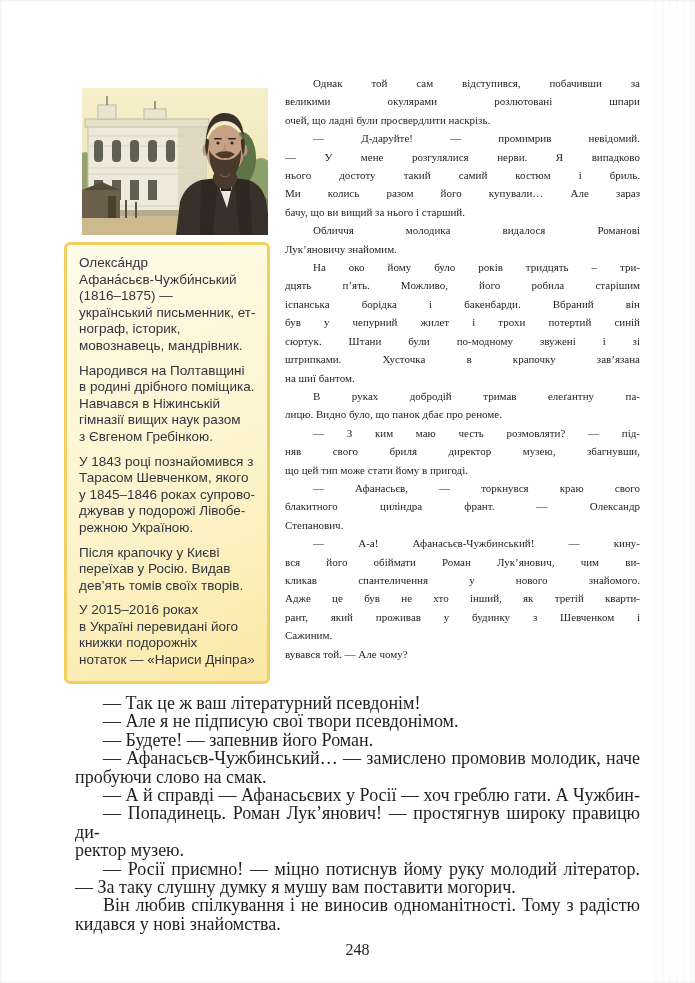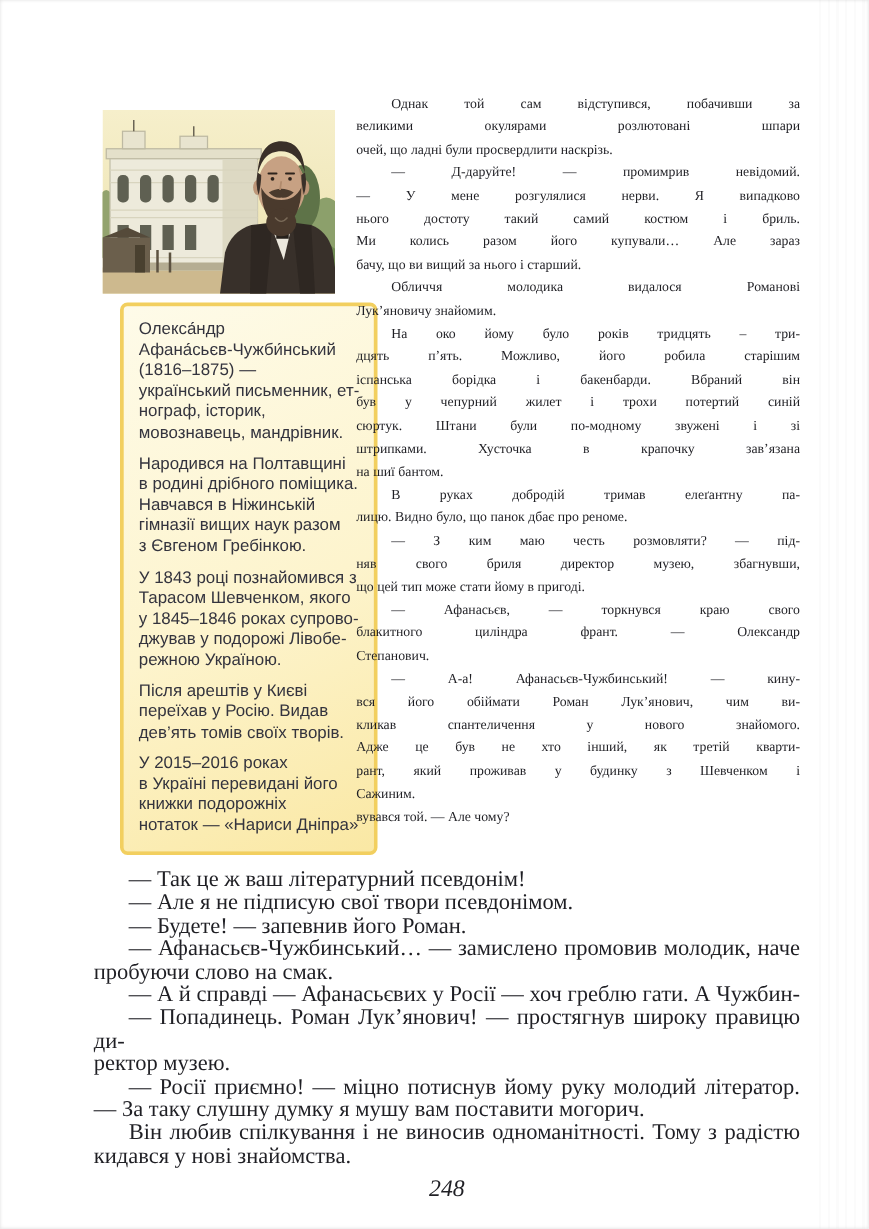--- a/index.html
+++ b/index.html
@@ -38,21 +38,20 @@
     position:absolute;left:64px;top:242px;width:206px;height:442px;
     box-sizing:border-box;
     border:3px solid var(--box-border);
     border-radius:6px;
     background:linear-gradient(155deg, var(--box-bg-top) 0%, var(--box-bg-mid) 55%, var(--box-bg-bottom) 100%);
     padding:10px 8px 0 12px;
     overflow:hidden;
     font-family:"Liberation Sans", sans-serif;
     font-size:13.5px;line-height:16.6px;
     color:var(--box-text);
-    margin-left:32px;
   }
   .ib-para{margin:0 0 8px 0;}
   .ib-para:last-child{margin-bottom:0;}
   .ib-line{display:block;white-space:nowrap;}
   
   .maincol{
     position:absolute;left:285px;top:74px;width:355px;
     font-size:11px;line-height:18.4px;
   }
   .bottomcol{
@@ -62,21 +61,21 @@
   .tl{
     text-align:justify;
     text-align-last:justify;
     white-space:normal;
   }
   .tl.fin{text-align-last:left;}
   .tl.ind{text-indent:28px;}
   
   .pagenum{
     position:absolute;left:75px;top:941px;width:565px;
-    text-align:center;font-style:italic;font-size:19px;
+    text-align:center;font-size:16px;
     color:var(--body-text);
   }
 </style>
 </head>
 <body>
 
 <div id="page">
 
   <div class="scan-edge"></div>
 
@@ -180,21 +179,21 @@
         <span class="ib-line">з Євгеном Гребінкою.</span>
       </p>
       <p class="ib-para">
         <span class="ib-line">У 1843 році познайомився з</span>
         <span class="ib-line">Тарасом Шевченком, якого</span>
         <span class="ib-line">у 1845–1846 роках супрово-</span>
         <span class="ib-line">джував у подорожі Лівобе-</span>
         <span class="ib-line">режною Україною.</span>
       </p>
       <p class="ib-para">
-        <span class="ib-line">Після арештів у Києві</span>
+        <span class="ib-line">Після крапочку у Києві</span>
         <span class="ib-line">переїхав у Росію. Видав</span>
         <span class="ib-line">дев’ять томів своїх творів.</span>
       </p>
       <p class="ib-para">
         <span class="ib-line">У 2015–2016 роках</span>
         <span class="ib-line">в Україні перевидані його</span>
         <span class="ib-line">книжки подорожніх</span>
         <span class="ib-line">нотаток — «Нариси Дніпра»</span>
       </p>
     </aside>

